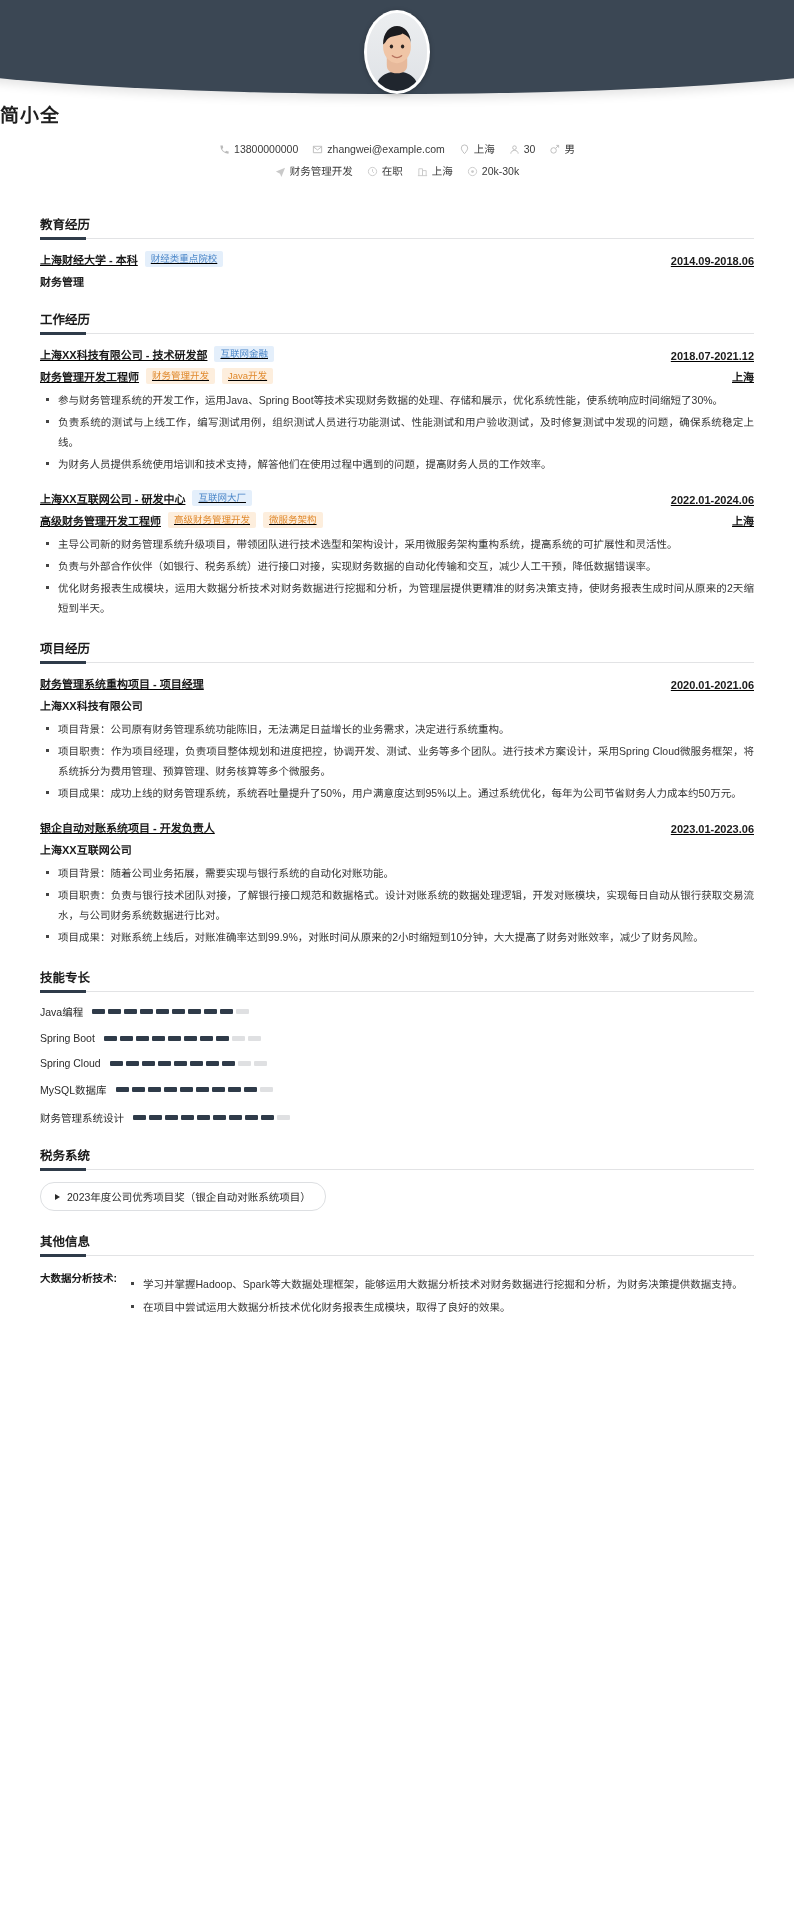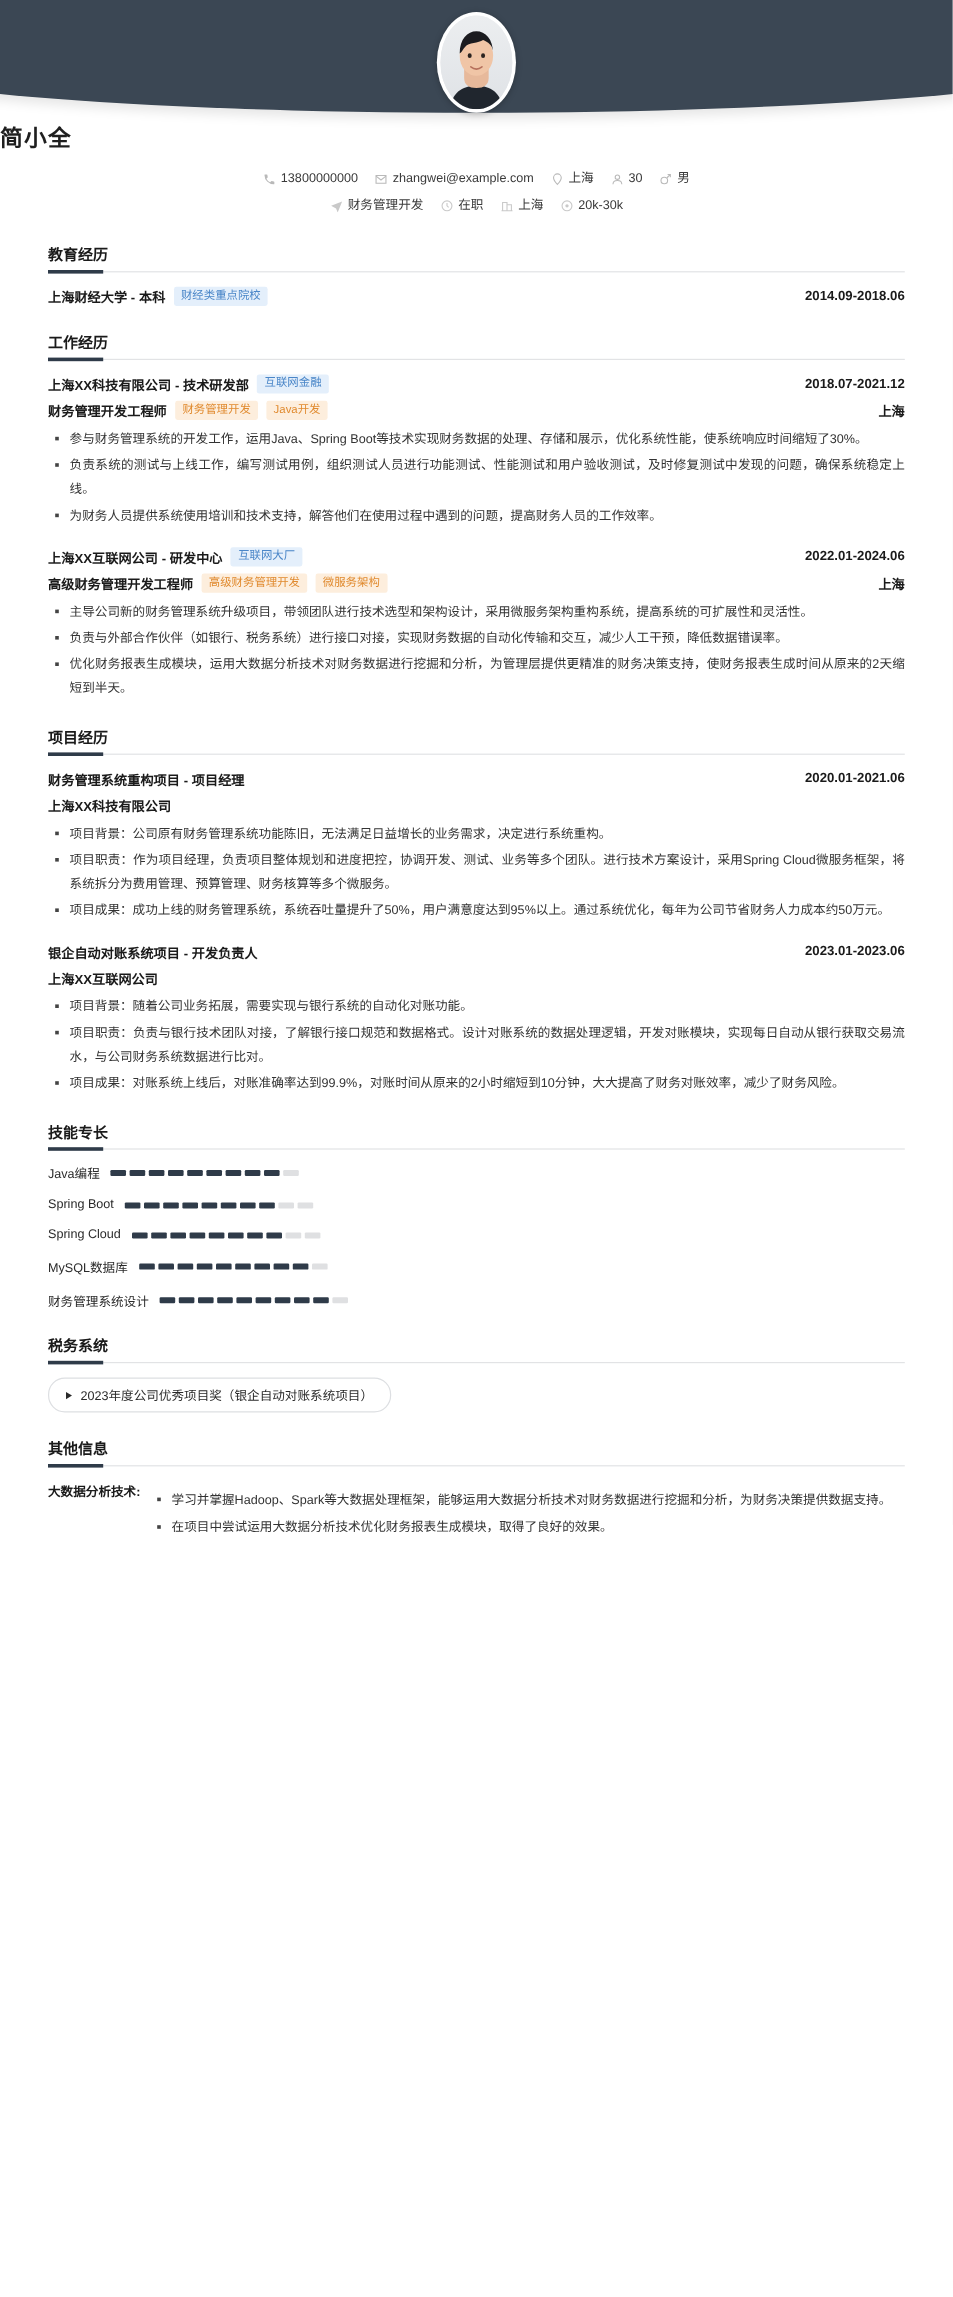--- a/index.html
+++ b/index.html
@@ -108,21 +108,21 @@
     height: 11px;
     opacity: .45;
     flex: none;
   }
   .c-icon svg { display: block; width: 11px; height: 11px; }
 
   
   .content { padding: 14px 40px 30px 40px; }
 
   .section { margin-top: 20px; }
-  .section:first-child { margin-top: 6px; }
+  .section:first-child { margin-top: 18px; }
 
   .section-title {
     font-size: 12.5px;
     font-weight: bold;
     color: #1a1a1a;
     padding-bottom: 5px;
     position: relative;
     border-bottom: 1px solid #e2e3e5;
     margin-bottom: 12px;
   }
@@ -135,24 +135,25 @@
     height: 3px;
     background: #2f3b49;
   }
 
   
   .entry { margin-bottom: 16px; }
   .entry:last-child { margin-bottom: 0; }
 
   .entry-line {
     display: flex;
-    align-items: center;
+    align-items: flex-end;
     justify-content: space-between;
     gap: 8px;
     margin-bottom: 6px;
+    text-decoration: underline;
   }
   .entry-left {
     display: flex;
     align-items: center;
     flex-wrap: wrap;
     gap: 7px;
     min-width: 0;
   }
   .entry-title {
     font-size: 11px;
@@ -406,20 +407,21 @@
       <div class="section-title">教育经历</div>
 
       <div class="entry">
         <div class="entry-line">
           <div class="entry-left">
             <span class="entry-title">上海财经大学 - 本科</span>
             <span class="tag tag-blue">财经类重点院校</span>
           </div>
           <div class="entry-right">2014.09-2018.06</div>
         </div>
+        <div class="entry-sub">财务管理</div>
       </div>
     </div>
 
     <div class="section">
       <div class="section-title">工作经历</div>
 
       <div class="entry">
         <div class="entry-line">
           <div class="entry-left">
             <span class="entry-title">上海XX科技有限公司 - 技术研发部</span>

